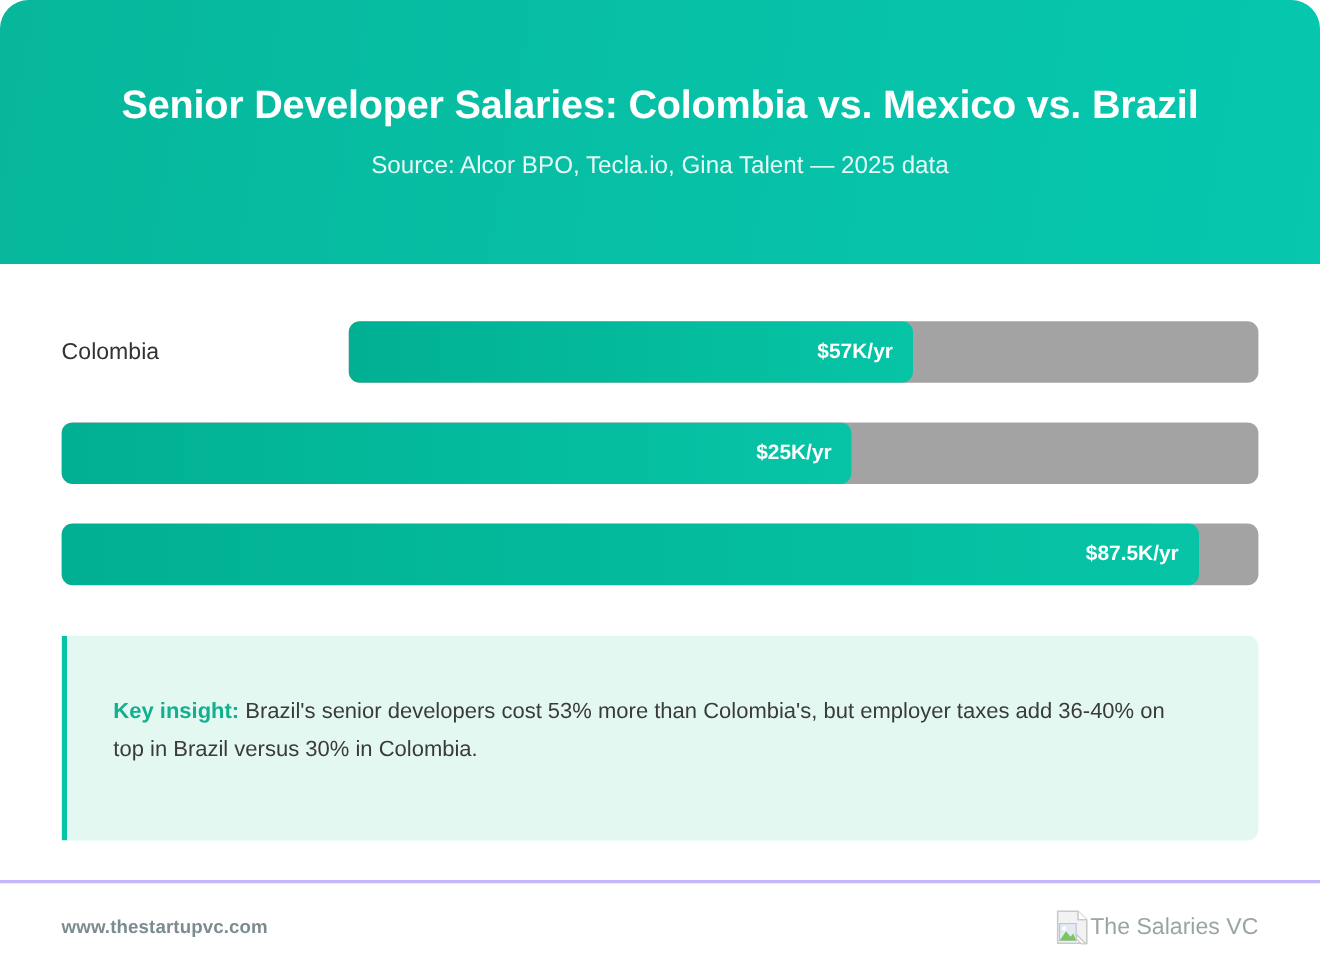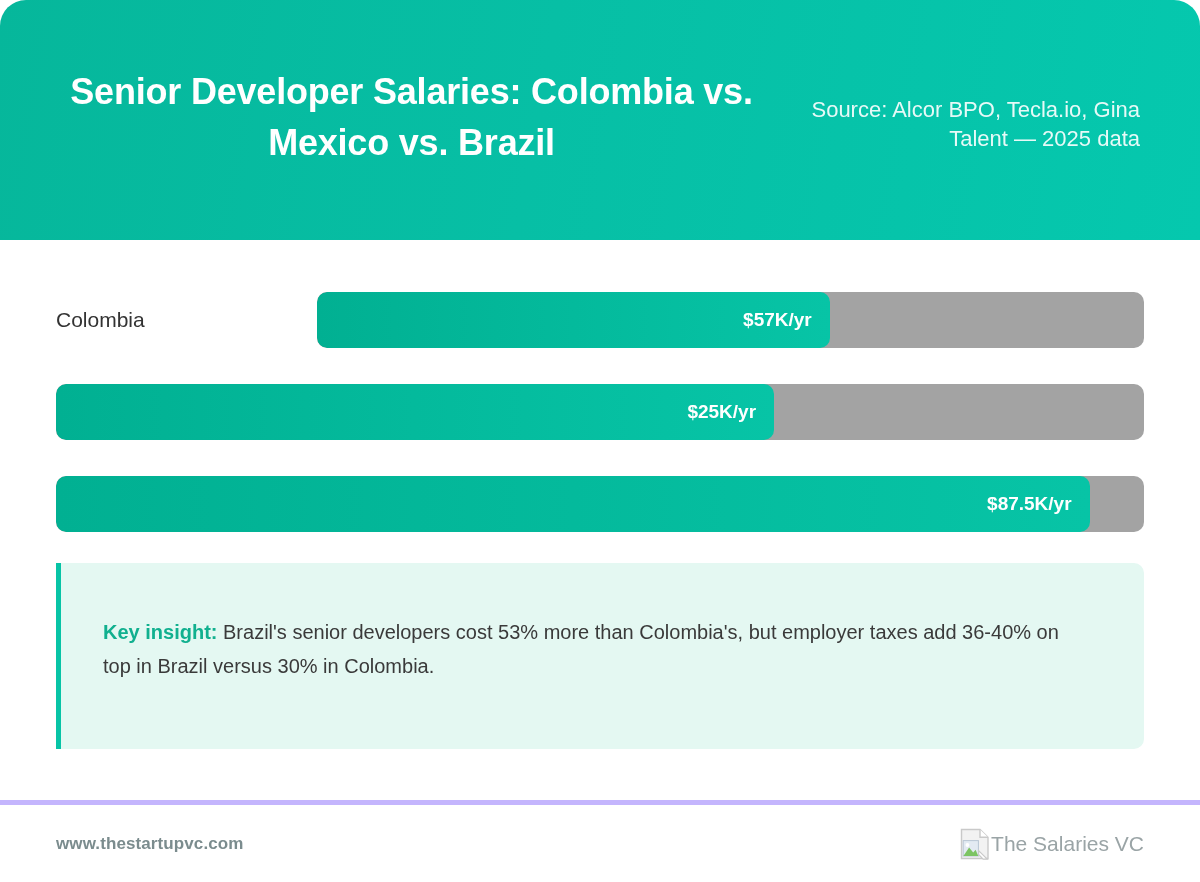--- a/index.html
+++ b/index.html
@@ -26,21 +26,21 @@
     display: flex;
     flex-direction: column;
   }
 
   
   .header {
     height: 240px;
     flex: 0 0 240px;
     background: linear-gradient(100deg, #06b79b 0%, #07bfa5 45%, #05c8ae 100%);
     display: flex;
-    flex-direction: row;
+    flex-direction: column;
     align-items: center;
     justify-content: center;
     padding: 0 60px 6px 60px;
     box-sizing: border-box;
   }
   .header-title {
     margin: 0;
     color: #ffffff;
     font-size: 36px;
     font-weight: bold;
@@ -105,21 +105,21 @@
   }
   .bar-value {
     color: #ffffff;
     font-size: 19px;
     font-weight: bold;
     white-space: nowrap;
   }
 
   
   .insight-box {
-    margin-top: 31px;
+    margin-top: 46px;
     background: #e4f8f2;
     border-left: 5px solid #07c4a6;
     border-radius: 0 10px 10px 0;
     min-height: 186px;
     box-sizing: border-box;
     padding: 52px 54px 52px 42px;
     display: flex;
     align-items: flex-start;
   }
   .insight-text {
@@ -130,21 +130,21 @@
   }
   .insight-lead {
     color: #11b08f;
     font-weight: bold;
   }
 
   
   .footer {
     flex: 0 0 82px;
     height: 82px;
-    border-top: 5px solid #c4b5fd;
+    border-top: 3px solid #c4b5fd;
     margin: 0 0 0 0;
     padding: 0 56px;
     box-sizing: border-box;
     display: flex;
     align-items: center;
     justify-content: space-between;
   }
   .footer-url {
     font-size: 17px;
     font-weight: bold;

